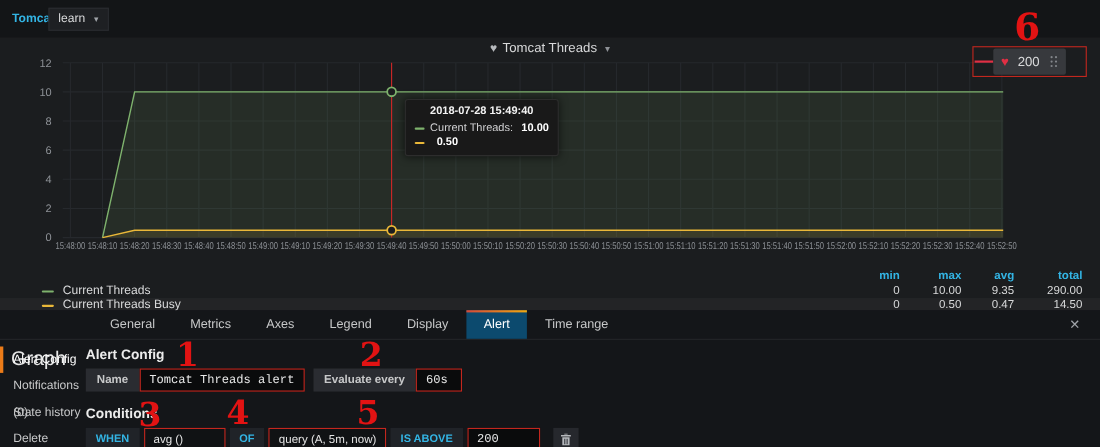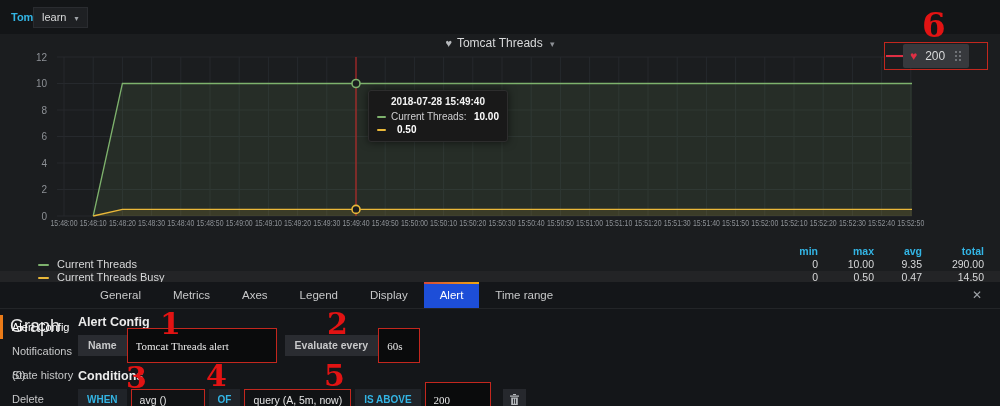--- a/index.html
+++ b/index.html
@@ -2,21 +2,21 @@
 <html><head>
 <meta charset="utf-8">
 <style>
   * { margin:0; padding:0; box-sizing:border-box; }
   html,body { width:1000px; height:406px; background:#131517; overflow:hidden;
               font-family:"Liberation Sans", sans-serif; }
 
   
   #topbar { position:absolute; left:0; top:0; width:1000px; height:34px; background:#131517; }
   #var-label { position:absolute; left:11px; top:11px; font-size:11px; font-weight:bold; color:#33b5e5; }
-  #var-chip { position:absolute; left:33px; top:7px; height:21px; background:#1e2023; border:1px solid #2a2c30;
+  #var-chip { position:absolute; left:44px; top:7px; height:21px; background:#1e2023; border:1px solid #2a2c30;
               color:#d8d9da; font-size:11px; padding:0 8px; line-height:19px; cursor:pointer; }
   #var-chip .caret { color:#9fa3a8; font-size:8px; margin-left:5px; }
 
   
   #panel { position:absolute; left:0; top:34px; width:1000px; height:248px; background:#1b1d1f; }
   #panel-header { position:absolute; left:0; top:2px; width:100%; height:16px; text-align:center;
                   font-size:12px; color:#d8d9da; cursor:pointer; }
   #panel-header .heart { color:#b7babd; font-size:11px; margin-right:5px; }
   #panel-header .caret { color:#8e9196; font-size:9px; margin-left:4px; }
 
@@ -50,41 +50,41 @@
   .lg-name { display:flex; align-items:center; font-size:11px; color:#d8d9da; cursor:pointer; }
   .lg-dash { width:11px; height:2px; border-radius:1px; margin-right:8px; flex:none; }
   .lg-col { font-size:10.5px; color:#d8d9da; text-align:right; }
   .lg-head { font-size:10.5px; font-weight:bold; color:#33b5e5; text-align:right; }
 
   
   #editor { position:absolute; left:0; top:282px; width:1000px; height:124px; background:#141619; }
   #tabs-row { position:absolute; left:0; top:0; width:1000px; height:27px; border-bottom:1px solid #232528; display:flex; align-items:stretch; }
   #editor-heading { font-size:18px; color:#e6e6e6; padding:3px 24px 0 10px;margin-top:31px; }
   .tab { font-size:11.5px; color:#c7c8c9; padding:0 16px; display:flex; align-items:center; cursor:pointer; position:relative; }
-  .tab.active { background:#1d4ed8; color:#fff; }
+  .tab.active { background:#0c4a6e; color:#fff; }
   .tab.active::before { content:""; position:absolute; left:0; top:0; right:0; height:2px;
                         background:linear-gradient(to right,#d44939,#f0a80f); }
   #close-editor { position:absolute; right:18px; top:6px; color:#9fa3a8; font-size:12px; cursor:pointer; }
 
   #alert-sidebar { position:absolute; left:0; top:33px; width:78px; }
   .side-item { height:24px; line-height:24px; font-size:11px; color:#c7c8c9; padding-left:9px;
                border-left:3px solid transparent; cursor:pointer; }
   .side-item.active { border-left-color:#eb7b18; color:#fff; }
 
   #alert-main { position:absolute; left:78px; top:33px; }
   .section-h { font-size:12.5px; font-weight:bold; color:#ececec; margin-bottom:6px; }
   .form-row { display:flex; align-items:center; height:21px; margin-bottom:13px; }
   .chip { height:21px; line-height:21px; font-size:10.5px; padding:0 10px; background:#2a2c31;
           color:#c7c8c9; font-weight:bold; }
   .kw { height:21px; line-height:21px; font-size:10px; font-weight:bold; padding:0 9px;
         background:#202328; color:#33b5e5; cursor:pointer; }
   .dd { height:21px; line-height:21px; font-size:10.5px; padding:0 8px; background:#101214;
         color:#e3e3e3; cursor:pointer; }
-  .inpt { height:35px; background:#0a0b0c; border:none; color:#e8e8e8; font-size:11px; padding:0 8px;
-          font-family:Liberation Serif, serif; outline:none; }
+  .inpt { height:21px; background:#0a0b0c; border:none; color:#e8e8e8; font-size:11px; padding:0 8px;
+          font-family:Liberation Mono, monospace; outline:none; }
   .ann-border { border:1px solid #c3271e !important; }
   .gap4 { width:4px; flex:none; } .gap8 { width:8px; flex:none; }
   #trash-btn { width:23px; height:21px; background:#26282d; margin-left:12px; display:flex;
                align-items:center; justify-content:center; cursor:pointer; }
 
   
   .ann-num { position:absolute; font-family:"DejaVu Serif", serif; font-weight:bold;
              color:#e21313; font-size:30px; z-index:20; pointer-events:none; line-height:1; }
   #n1{left:160px;top:309px;} #n2{left:327px;top:309px;} #n3{left:126px;top:363px;}
   #n4{left:206px;top:361px;} #n5{left:324px;top:361px;} #n6{left:922px;top:8px;font-size:34px;}

